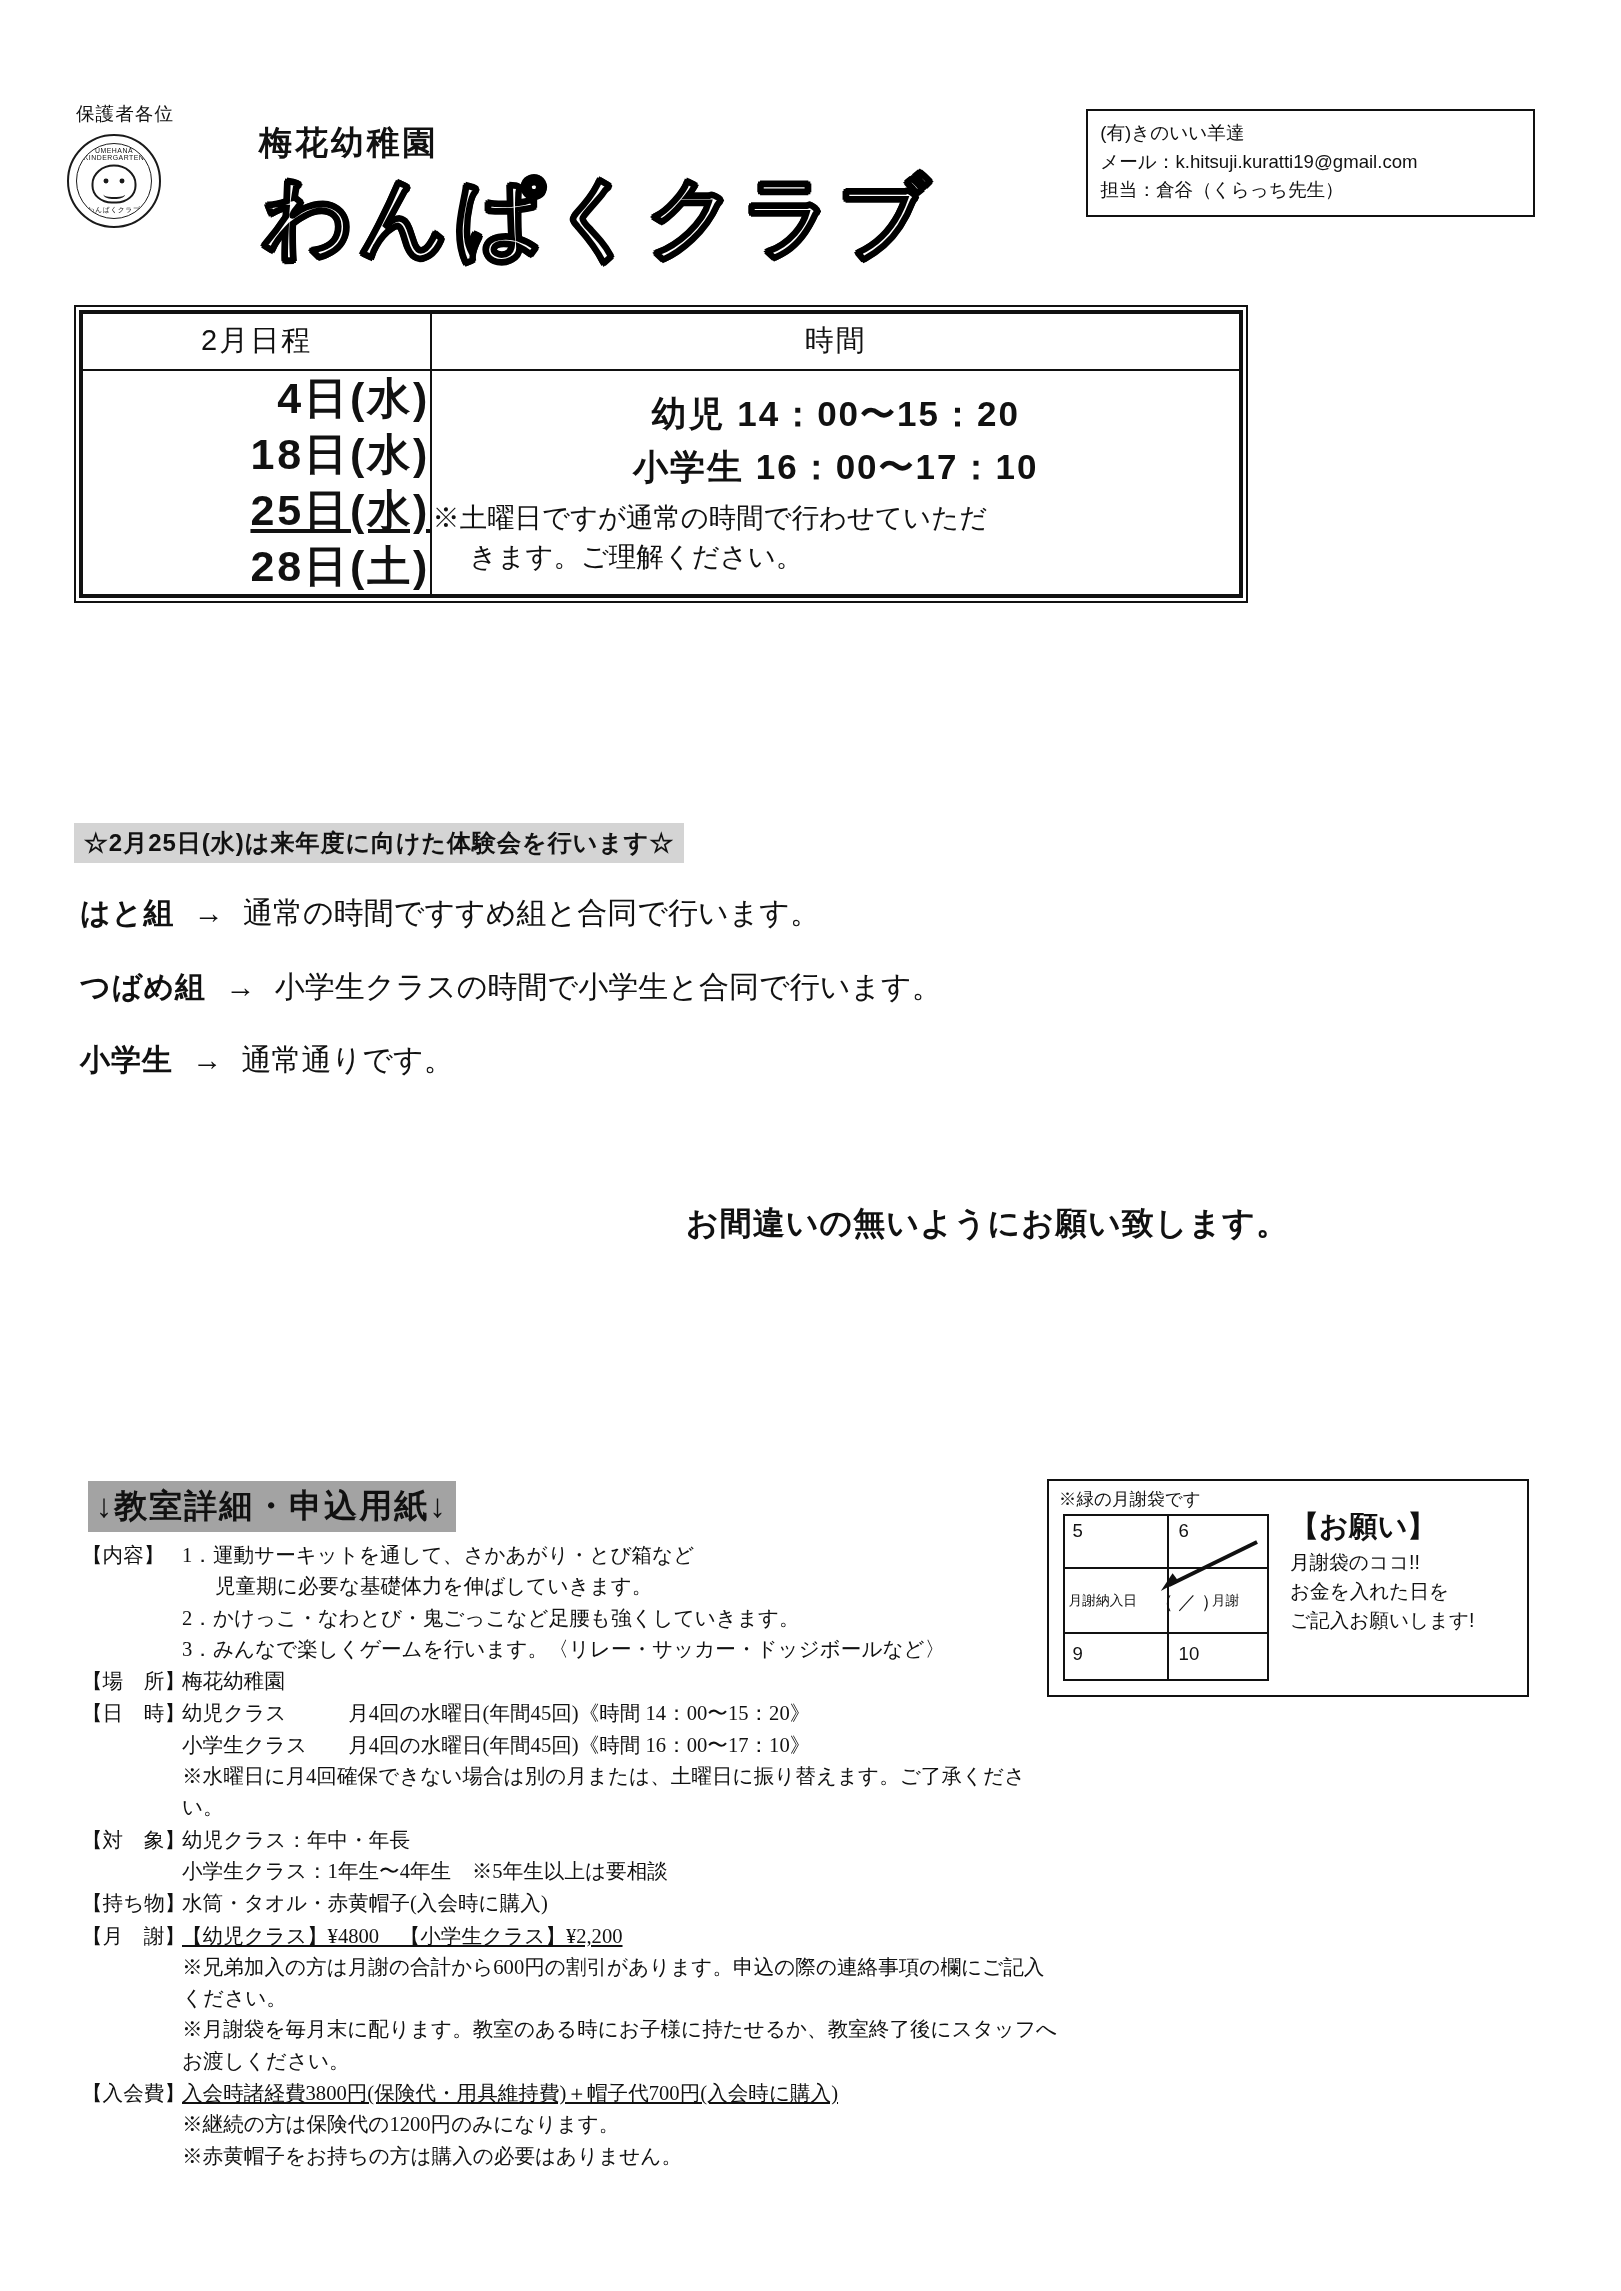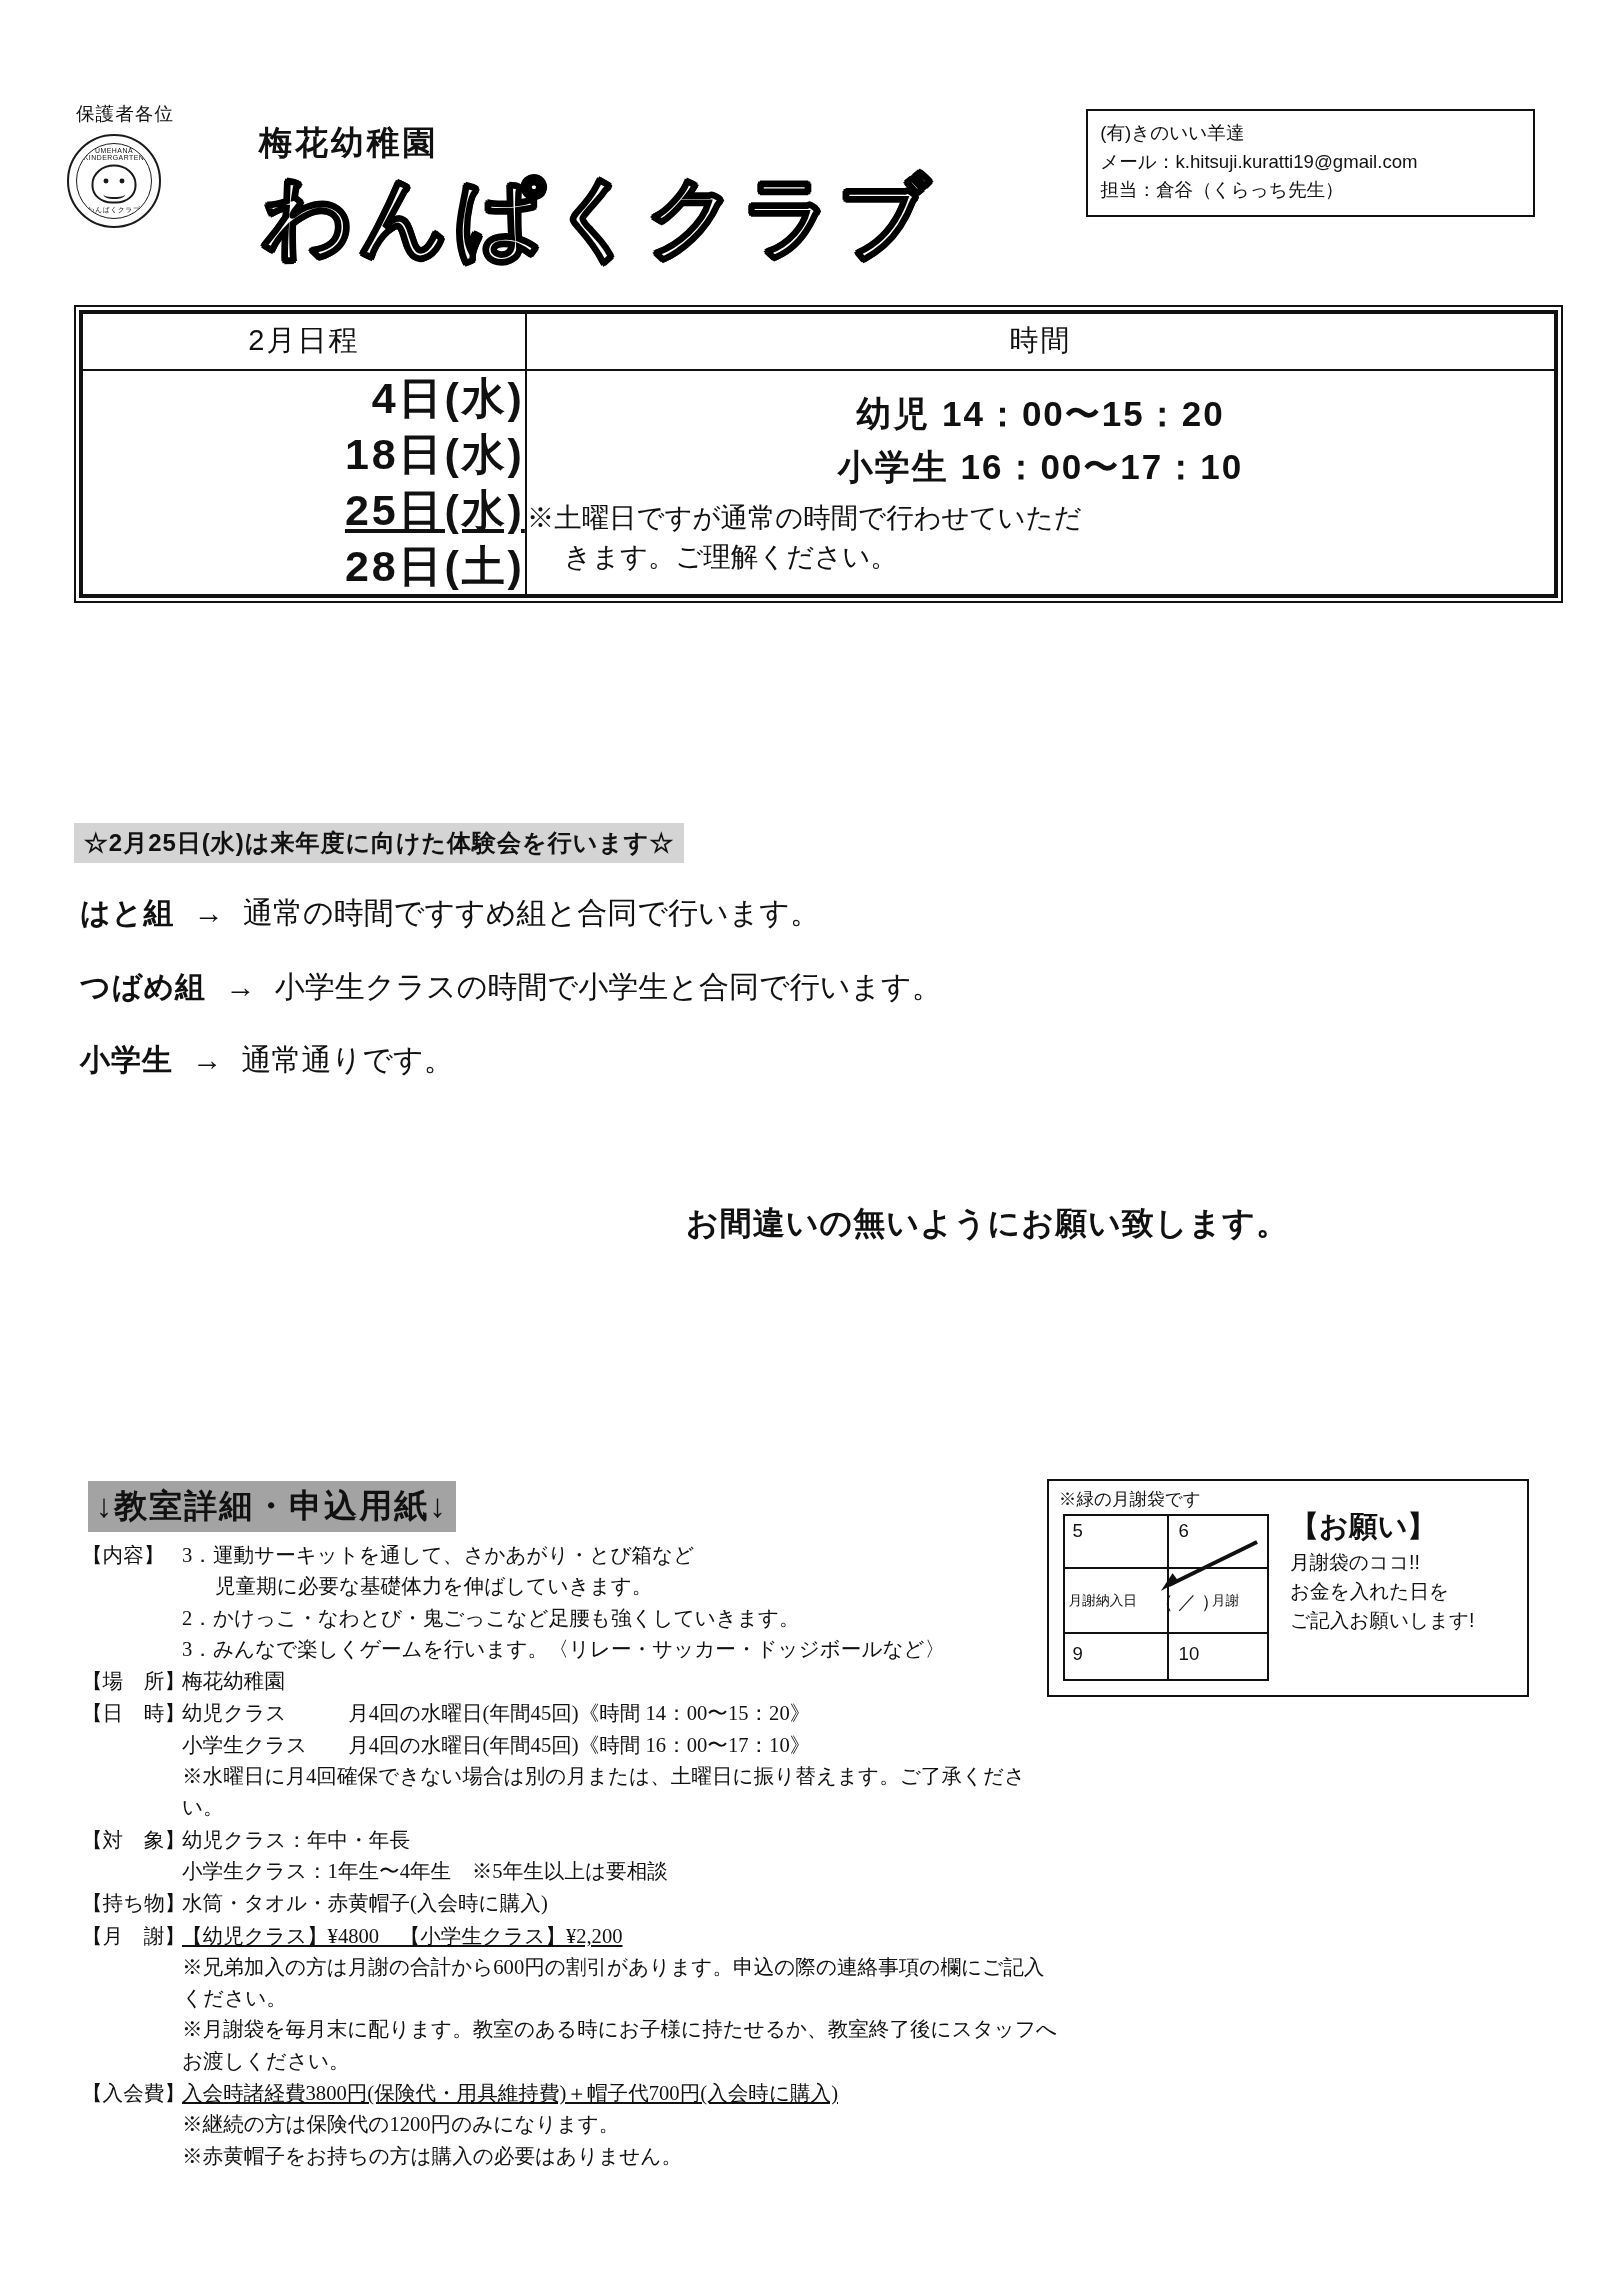--- a/index.html
+++ b/index.html
@@ -136,21 +136,21 @@
     line-height: 1.55;
     font-family: "Liberation Sans", sans-serif;
     min-width: 421px;
   }
 
   
   .schedule-wrap {
     position: absolute;
     left: 74px;
     top: 294px;
-    width: 1489px;
+    width: 1174px;
     border: 2.9px solid #111;
     box-sizing: border-box;
   }
   .schedule-wrap .outer-inner {
     border: 2px solid #111;
     margin: 2.9px;
   }
   table.schedule {
     width: 100%;
     border-collapse: collapse;
@@ -453,21 +453,21 @@
 
   <div class="closing">お間違いの無いようにお願い致します。</div>
 
   <div class="details-heading">↓教室詳細・申込用紙↓</div>
 
   <div class="details">
 
     <div class="d-row">
       <div class="d-key">【内容】</div>
       <div class="d-val">
-        <div>3．運動サーキットを通して、さかあがり・とび箱など</div>
+        <div>1．運動サーキットを通して、さかあがり・とび箱など</div>
         <div class="d-sub2">児童期に必要な基礎体力を伸ばしていきます。</div>
         <div>2．かけっこ・なわとび・鬼ごっこなど足腰も強くしていきます。</div>
         <div>3．みんなで楽しくゲームを行います。〈リレー・サッカー・ドッジボールなど〉</div>
       </div>
     </div>
 
     <div class="d-row">
       <div class="d-key">【場　所】</div>
       <div class="d-val">梅花幼稚園</div>
     </div>

